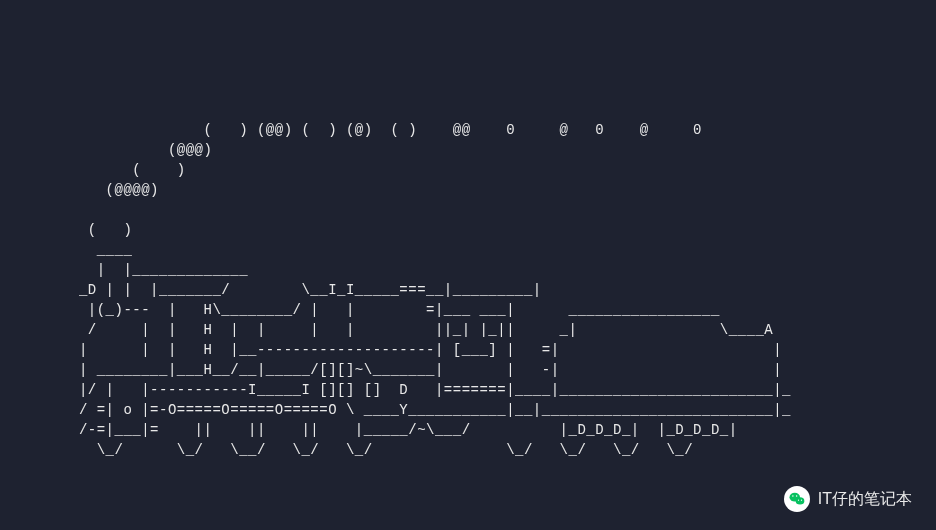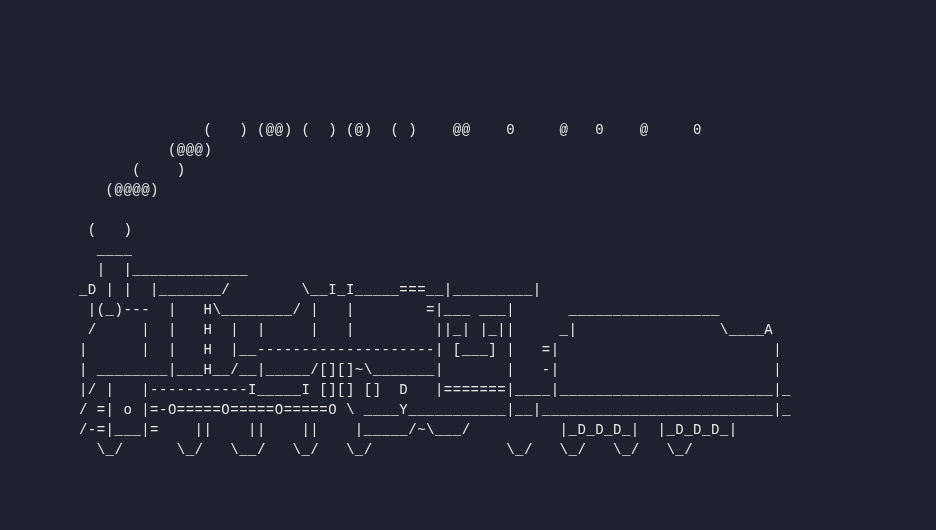--- a/index.html
+++ b/index.html
@@ -69,13 +69,26 @@
  _D | |  |_______/        \__I_I_____===__|_________|
   |(_)---  |   H\________/ |   |        =|___ ___|      _________________
   /     |  |   H  |  |     |   |         ||_| |_||     _|                \____A
  |      |  |   H  |__--------------------| [___] |   =|                        |
  | ________|___H__/__|_____/[][]~\_______|       |   -|                        |
  |/ |   |-----------I_____I [][] []  D   |=======|____|________________________|_
  / =| o |=-O=====O=====O=====O \ ____Y___________|__|__________________________|_
  /-=|___|=    ||    ||    ||    |_____/~\___/          |_D_D_D_|  |_D_D_D_|
    \_/      \_/   \__/   \_/   \_/               \_/   \_/   \_/   \_/</pre>
 
+  <div class="watermark">
+    <span class="wm-icon">
+      <svg width="18" height="18" viewBox="0 0 24 24">
+        <ellipse cx="9" cy="9.5" rx="7" ry="5.8" fill="#07C160"></ellipse>
+        <ellipse cx="16" cy="14.5" rx="5.8" ry="4.8" fill="#07C160"></ellipse>
+        <circle cx="6.5" cy="8" r="1" fill="#fff"></circle>
+        <circle cx="11.5" cy="8" r="1" fill="#fff"></circle>
+        <circle cx="14" cy="13.5" r="0.8" fill="#fff"></circle>
+        <circle cx="18" cy="13.5" r="0.8" fill="#fff"></circle>
+      </svg>
+    </span>
+    <span>IT仔的笔记本</span>
+  </div>
 </div>
 
 </body></html>

